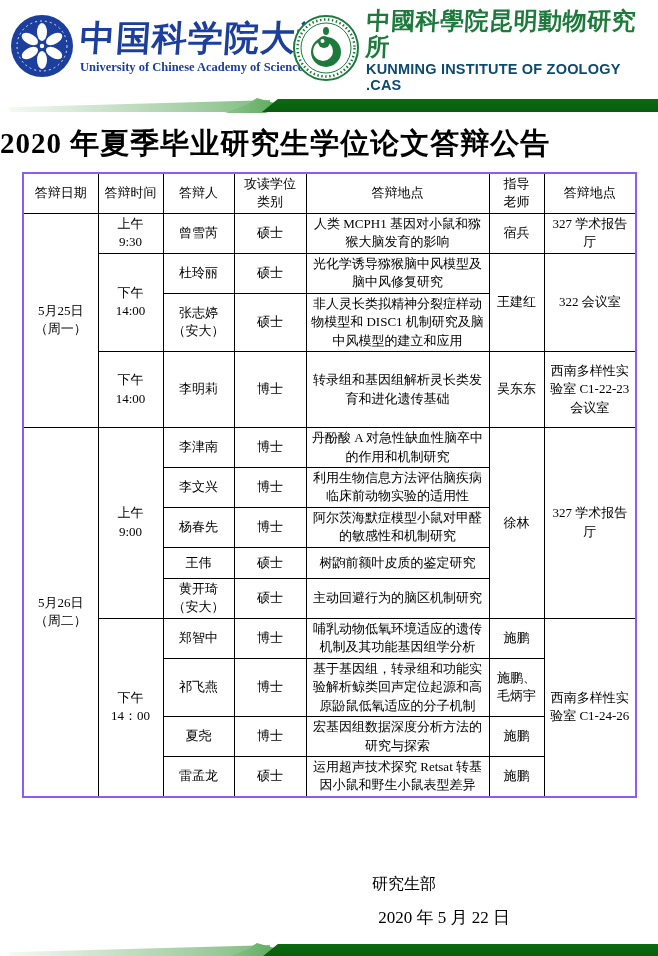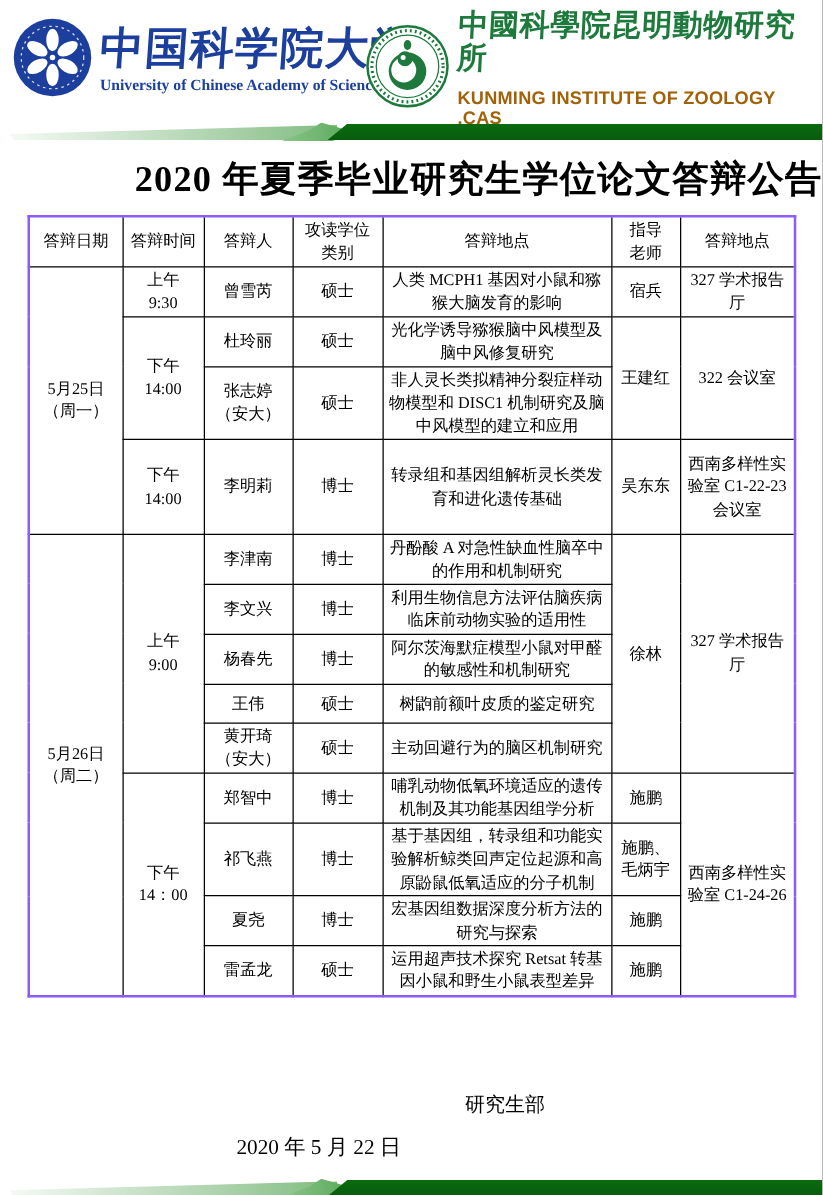--- a/index.html
+++ b/index.html
@@ -11,21 +11,21 @@
   
   .header{position:absolute;top:0;left:0;width:658px;height:96px;}
   .brand{position:absolute;display:flex;align-items:center;}
   .brand-left{left:10px;top:14px;}
   .brand-right{left:292px;top:8px;}
   .logo-wrap{flex:0 0 auto;}
   .brand-text{display:flex;flex-direction:column;justify-content:center;margin-left:6px;}
   .ucas-cn{font-size:35px;font-weight:bold;color:#1c3f9d;line-height:1.05;letter-spacing:1px;transform:skewX(-4deg);}
   .ucas-en{font-size:12.5px;font-weight:bold;color:#1c3f9d;margin-top:3px;letter-spacing:0px;}
   .kiz-cn{font-size:24px;font-weight:bold;color:#1d7a3c;line-height:1.1;letter-spacing:0.5px;transform:skewX(-3deg);}
-  .kiz-en{font-size:14.5px;font-weight:bold;color:#a16207;margin-top:10px;
+  .kiz-en{font-size:14.5px;font-weight:bold;color:#0c4a6e;margin-top:0;
           font-family:"Liberation Sans","DejaVu Sans",sans-serif;letter-spacing:0.2px;}
   
   .band{position:absolute;left:0;width:658px;height:18px;}
   .band-top{top:97px;}
   .band-bottom{top:942px;height:14px;}
   .band .light{
     position:absolute;left:8px;top:3px;width:262px;height:12px;
     background:linear-gradient(90deg,#f4faf4 0%,#cde4cd 35%,#a6cfa6 70%,#7dbb7d 100%);
     clip-path:polygon(0 60%,100% 0,100% 100%,1% 100%);
   }
@@ -34,21 +34,21 @@
     background:linear-gradient(90deg,#8cc48c,#57a857);
     clip-path:polygon(55% 0,100% 50%,70% 100%,0 100%,40% 40%);
   }
   .band .dark{
     position:absolute;left:262px;top:2px;width:396px;height:13px;
     background:linear-gradient(180deg,#0b6b10 0%,#085c0d 100%);
     clip-path:polygon(4% 0,100% 0,100% 100%,0 100%);
   }
   
   .doc-title{
-    position:absolute;top:124px;left:0;width:658px;text-align:right;
+    position:absolute;top:124px;left:0;width:658px;text-align:left;
     font-size:29px;font-weight:bold;letter-spacing:1px;
   }
   
   table.defense{
     position:absolute;top:172px;left:22px;width:613px;
     border-collapse:collapse;table-layout:fixed;
     font-size:13px;line-height:1.42;
   }
   table.defense td{
     border:1px solid #000;text-align:center;vertical-align:middle;
@@ -57,21 +57,21 @@
   table.defense{border:2px solid #8b5cf6;}
   .two-line span{display:block;}
   
   .welcome{
     position:absolute;top:792px;left:78px;
     font-family:"Liberation Sans","DejaVu Sans",sans-serif;
     font-size:26px;font-weight:bold;letter-spacing:2px;
   }
   .dept-line{position:absolute;top:874px;left:0;width:542px;text-align:right;
     padding-right:106px;box-sizing:border-box;font-size:16px;}
-  .date-line{position:absolute;top:906px;left:0;width:565px;text-align:center;
+  .date-line{position:absolute;top:906px;left:0;width:565px;text-align:right;
     padding-right:55px;box-sizing:border-box;font-size:17px;}
 </style>
 </head>
 <body>
 
 <div class="page">
 
   <div class="header">
     <div class="brand brand-left">
       <div class="logo-wrap">

